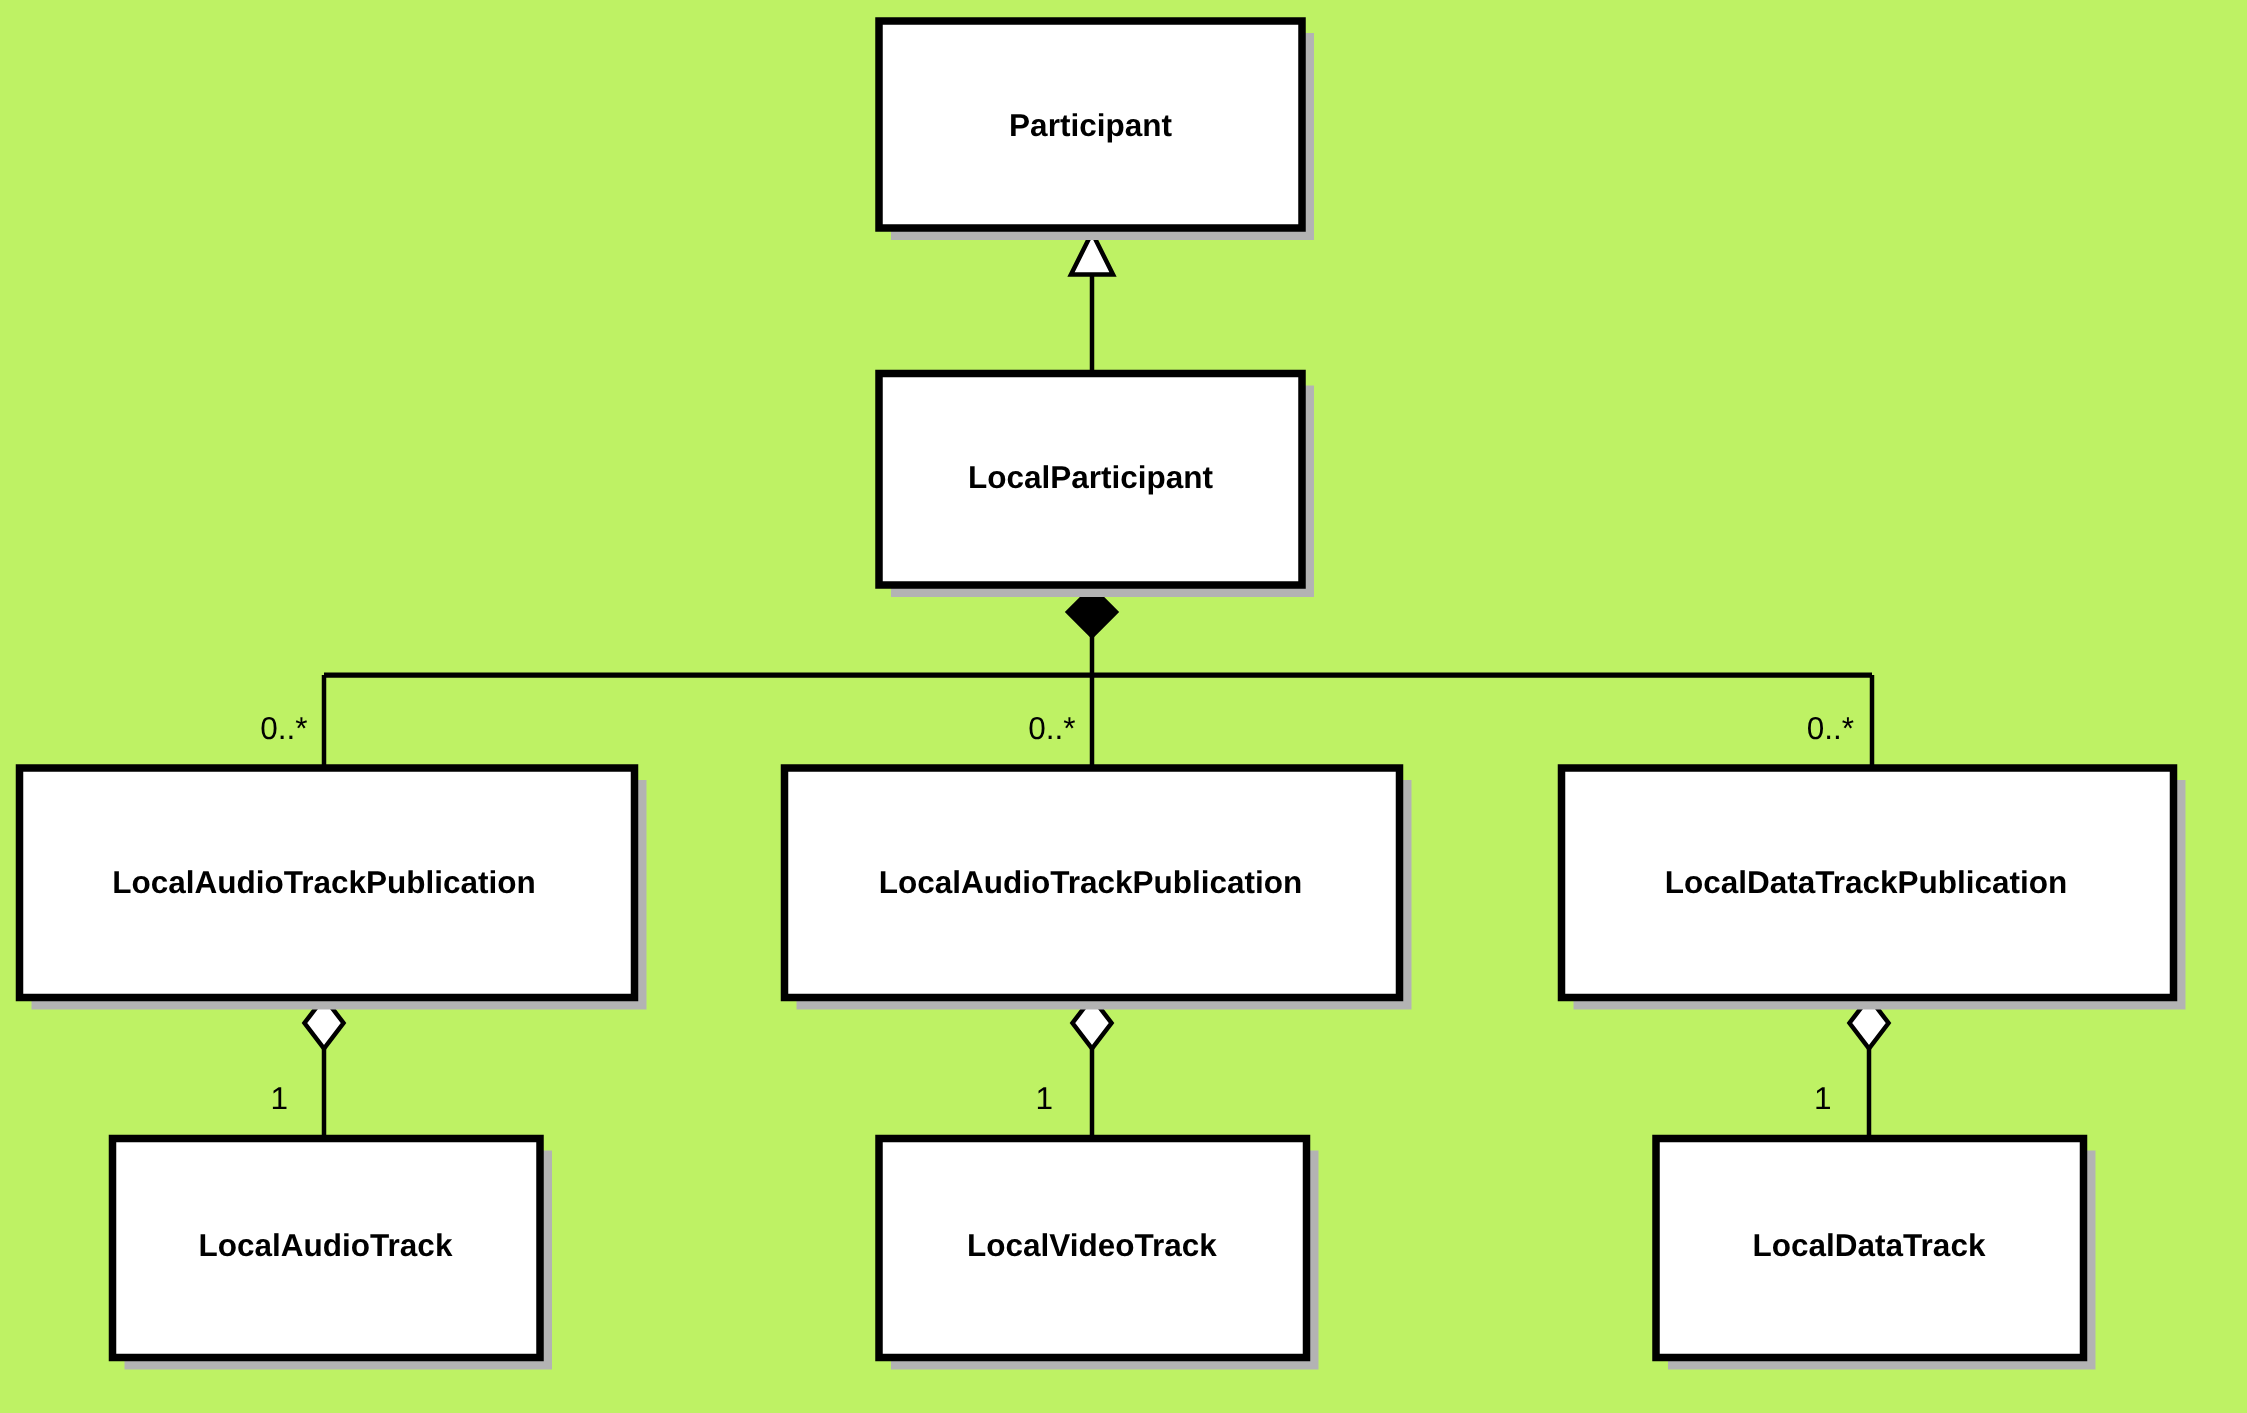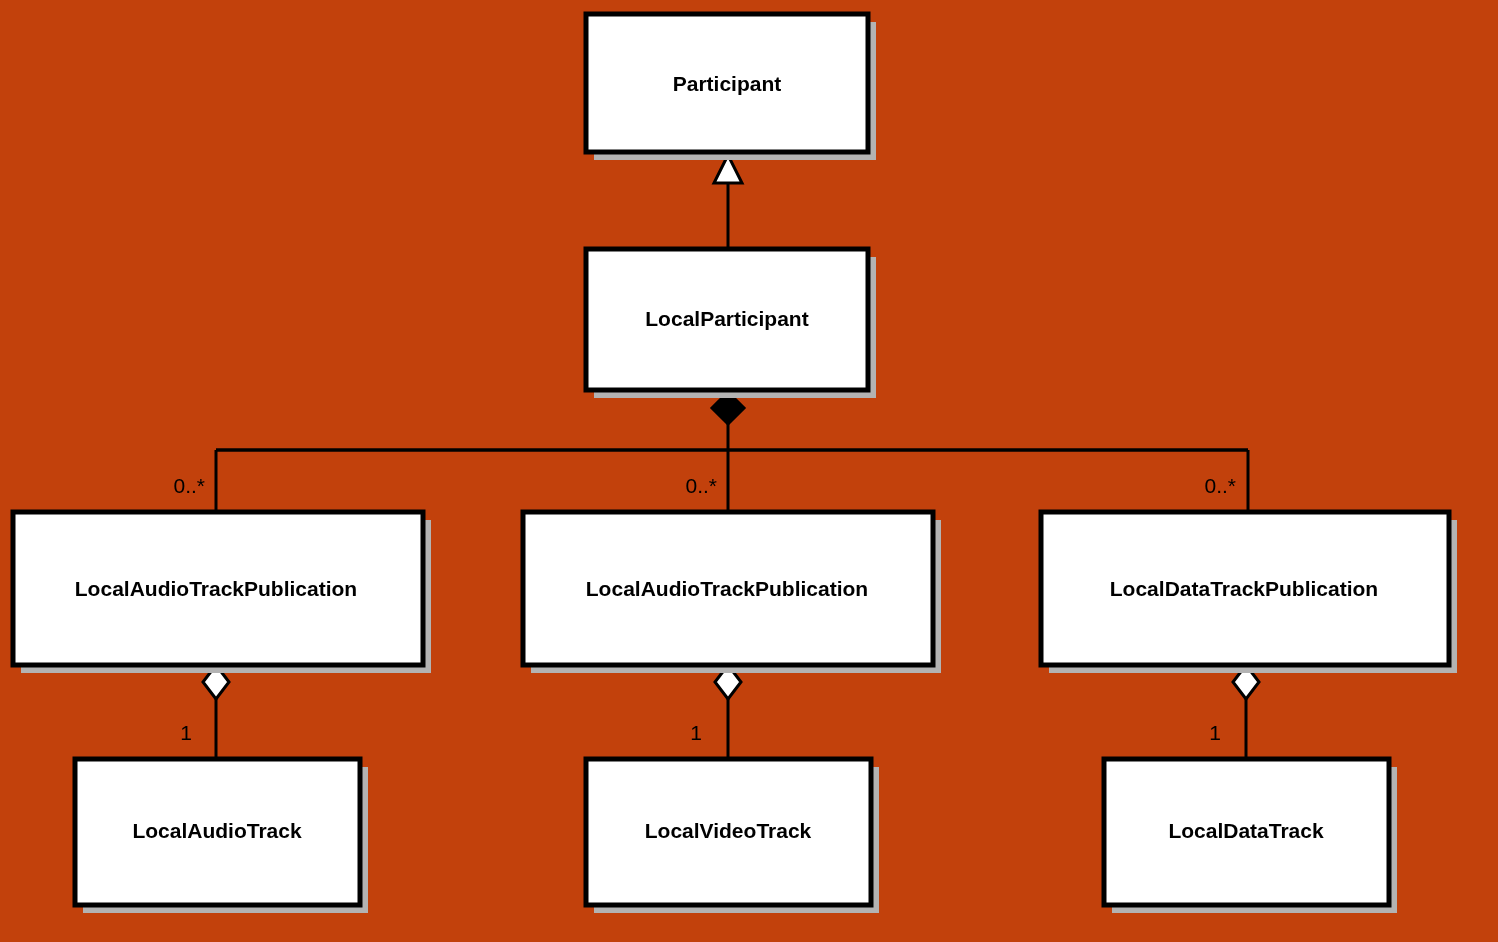--- a/index.html
+++ b/index.html
@@ -4,21 +4,21 @@
 <style>
   html, body {
     margin: 0;
     padding: 0;
     background: #ffffff;
   }
   #diagram-root {
     position: relative;
     width: 1498px;
     height: 942px;
-    background: #c2410c;
+    background: #bef264;
     font-family: "Liberation Sans", sans-serif;
     overflow: hidden;
   }
   #uml-svg {
     position: absolute;
     left: 0;
     top: 0;
     width: 1498px;
     height: 942px;
   }

